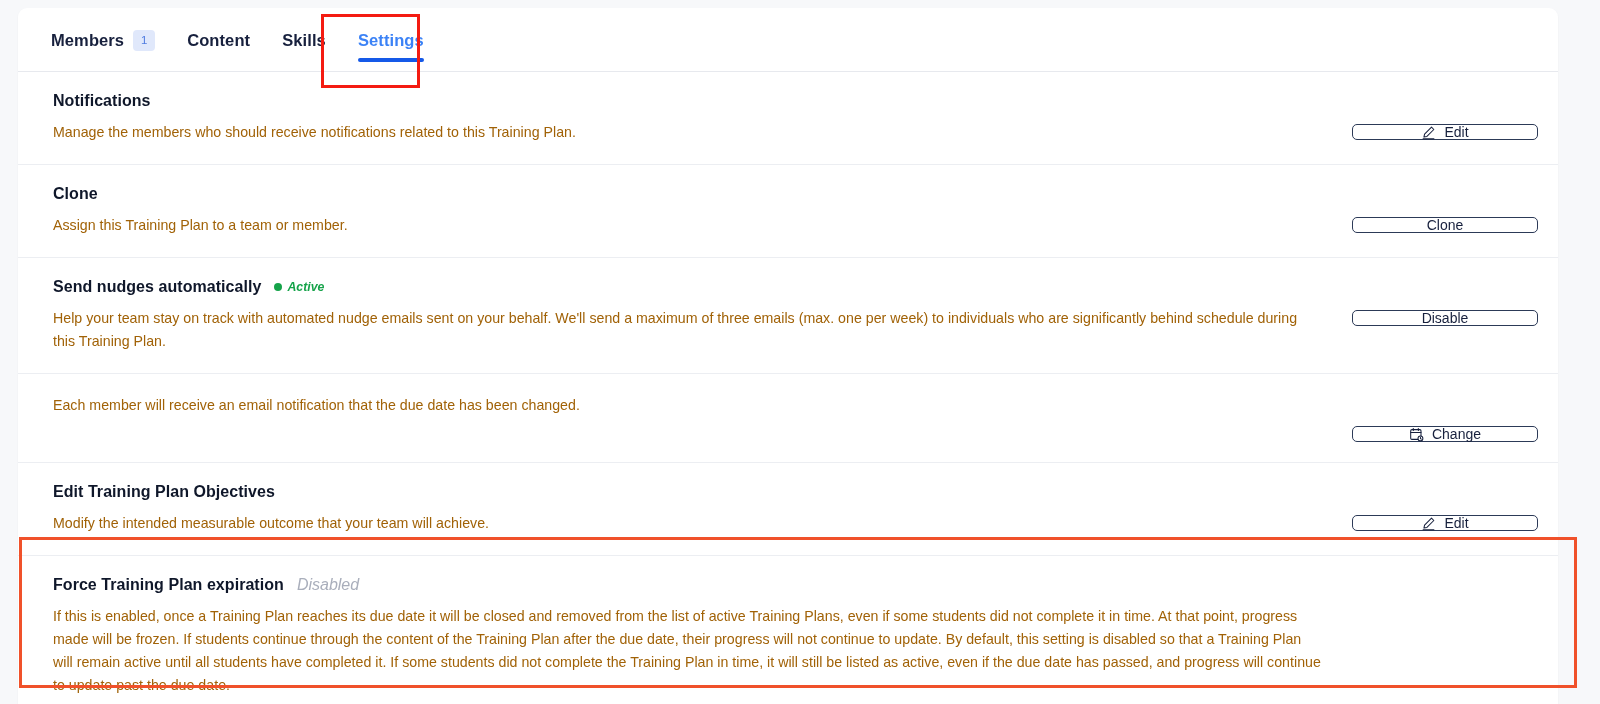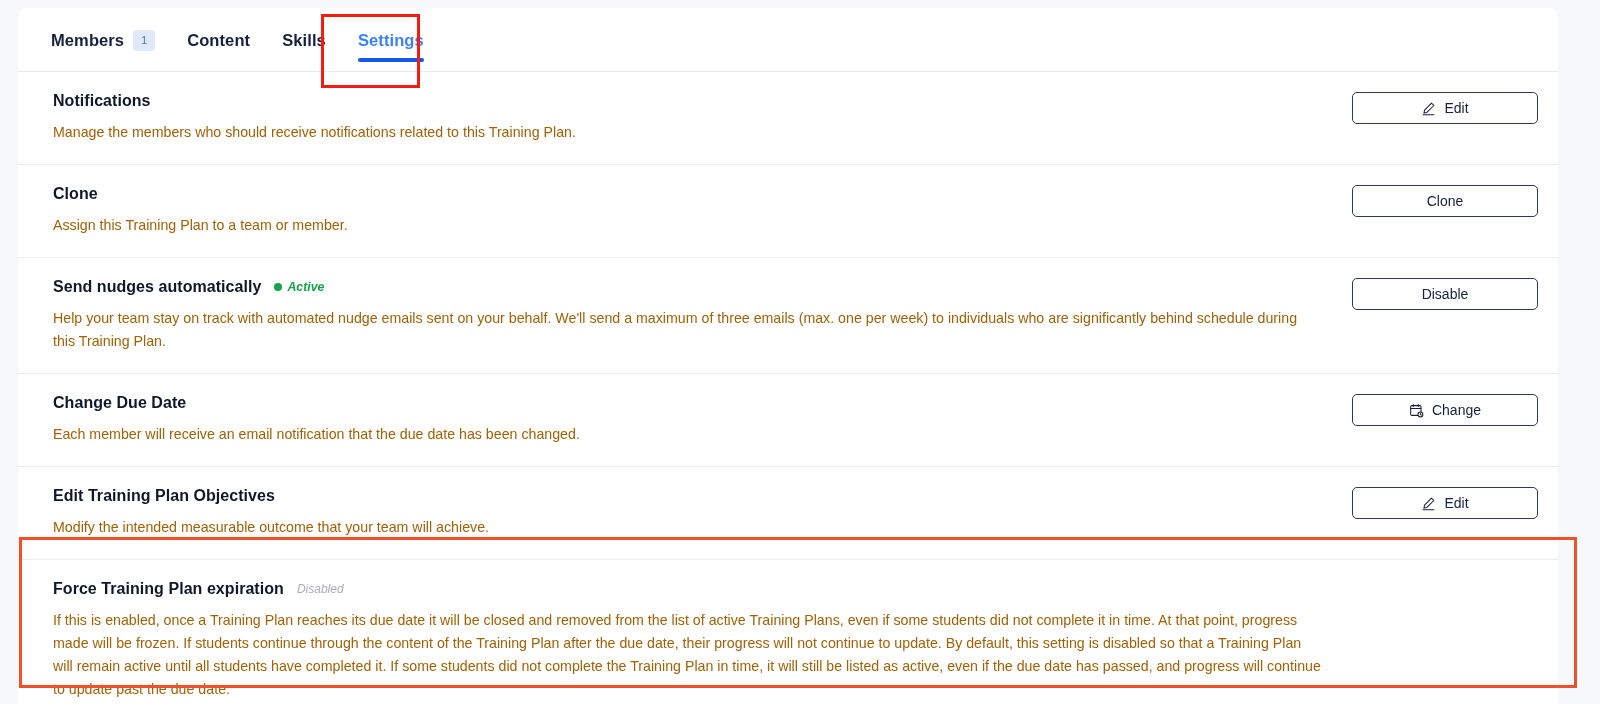--- a/index.html
+++ b/index.html
@@ -101,44 +101,45 @@
   }
   .status {
     display: inline-flex;
     align-items: center;
     gap: 5px;
     font-size: 12.3px;
     font-weight: bold;
     font-style: italic;
   }
   .status.active { color: #16a34a; }
-  .status.disabled { color: #a9aebb; font-weight: normal; font-size: 12px; }
+  .status.disabled { color: #a9aebb; font-weight: normal; font-size: 16px; }
   .status .dot {
     width: 8px; height: 8px;
     border-radius: 50%;
     background: #16a34a;
     display: inline-block;
   }
 
   
   .action { width: 205px; flex: 0 0 205px; display: flex; justify-content: flex-end; }
   .btn {
     width: 186px;
-    height: 32px;
+    height: 16px;
     display: inline-flex;
     align-items: center;
     justify-content: center;
     gap: 8px;
     background: #ffffff;
     border: 1px solid #2c3a57;
     border-radius: 5px;
     font-size: 14px;
     color: #17203d;
     cursor: pointer;
     font-family: "Liberation Sans", sans-serif;
+    margin-top: 32px;
   }
   .btn svg { display: block; }
 
   
   .annot {
     position: absolute;
     pointer-events: none;
     z-index: 40;
   }
   .annot.red-tab {
@@ -221,23 +222,20 @@
             <div class="row-desc">Help your team stay on track with automated nudge emails sent on your behalf. We'll send a maximum of three emails (max. one per week) to individuals who are significantly behind schedule during this Training Plan.</div>
           </div>
           <div class="action">
             <button class="btn">
               <span>Disable</span>
             </button>
           </div>
         </div>
         <div class="row">
           <div class="row-text">
-            <div class="row-head">
-              <span class="row-title">Change Due Date</span>
-            </div>
             <div class="row-desc">Each member will receive an email notification that the due date has been changed.</div>
           </div>
           <div class="action">
             <button class="btn">
               <span class="ico">
                 <svg width="15" height="15" viewBox="0 0 16 16" fill="none" stroke="#17203d" stroke-width="1.1" stroke-linecap="round" stroke-linejoin="round">
                   <rect x="1.8" y="2.8" width="11" height="10.4" rx="1.3"></rect>
                   <path d="M1.8 5.8h11"></path>
                   <path d="M4.6 1.6v2.2"></path>
                   <path d="M10 1.6v2.2"></path>

